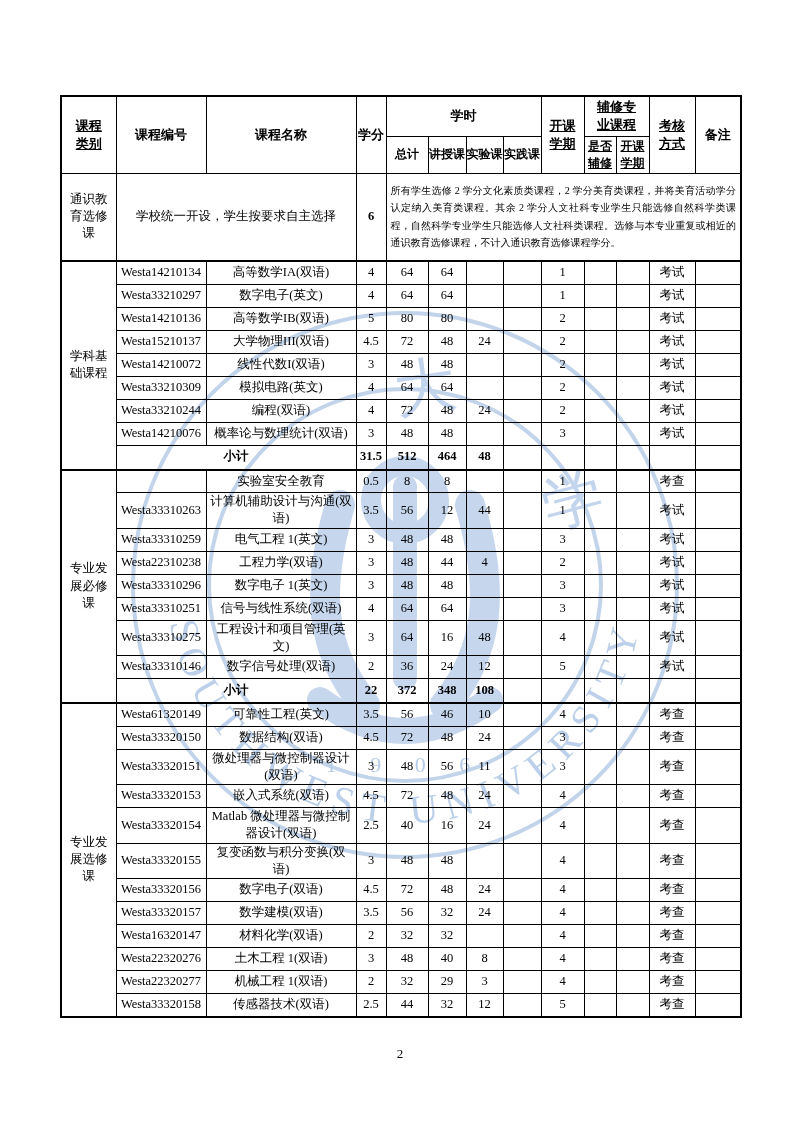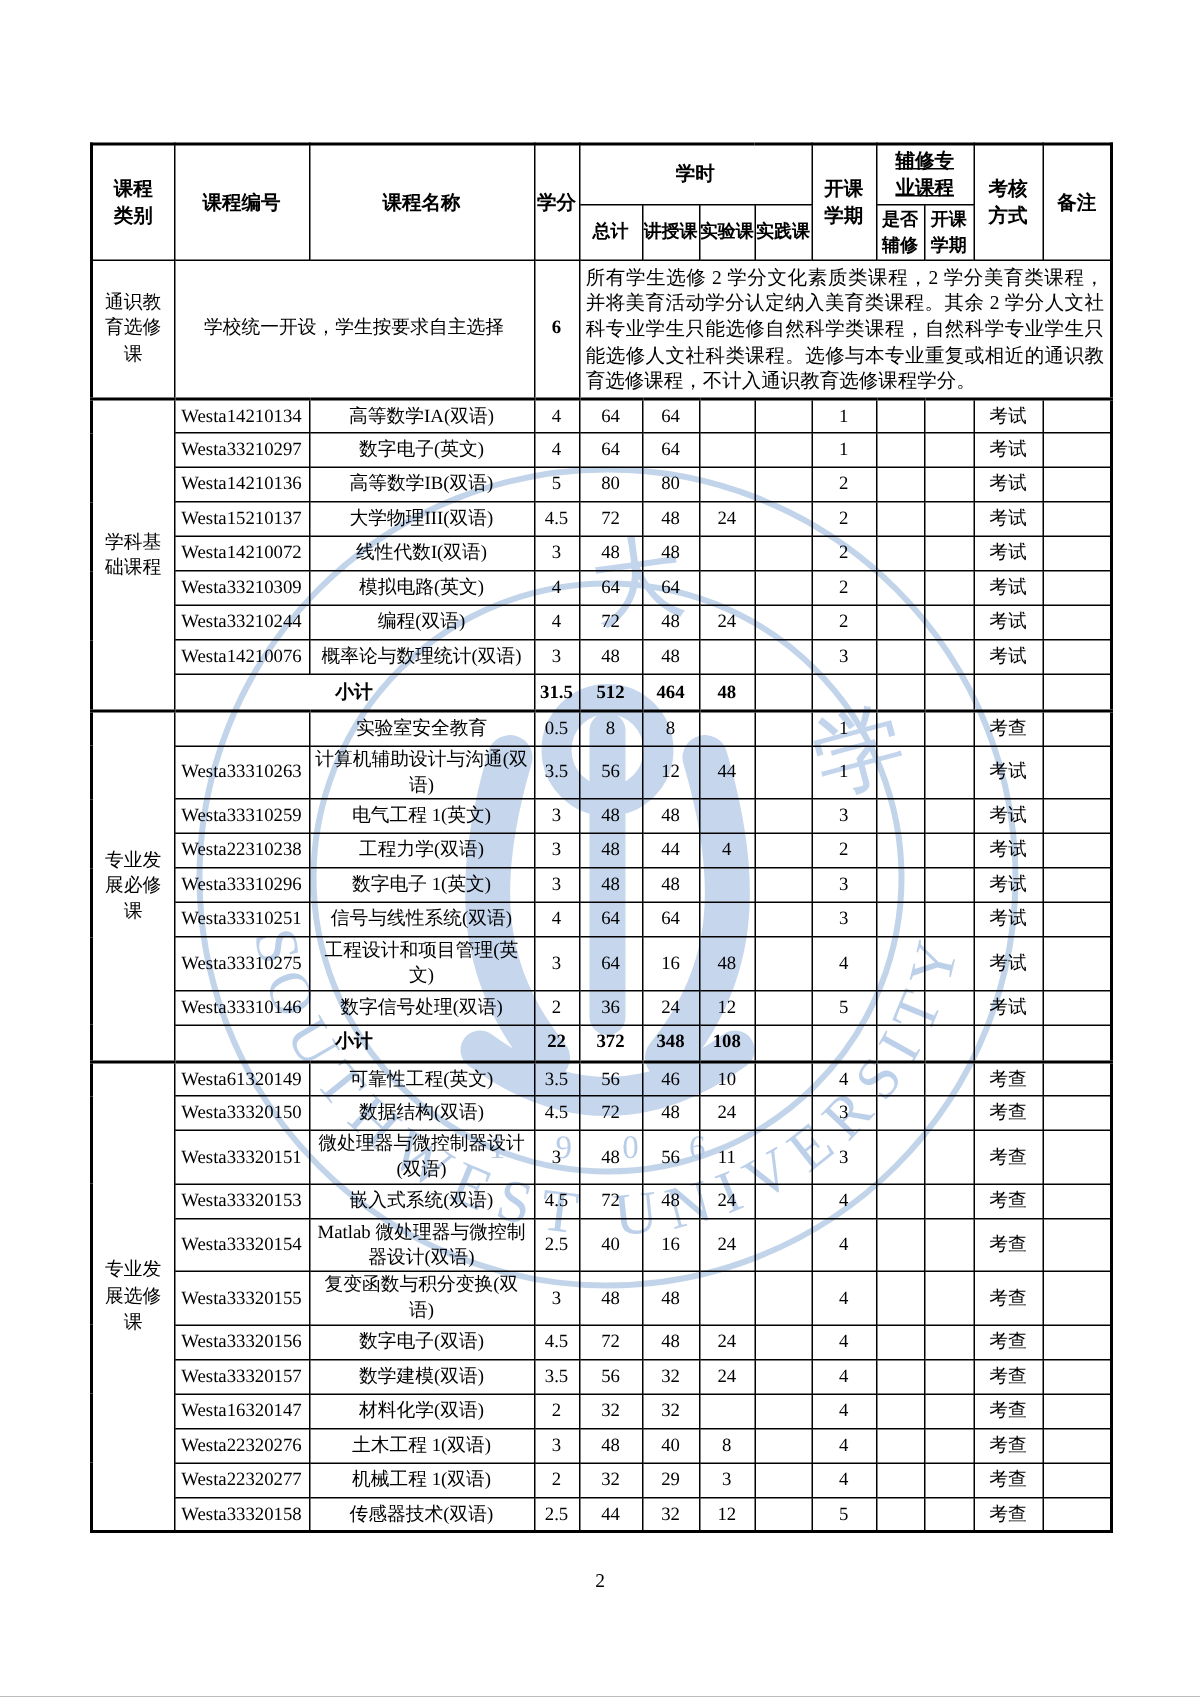--- a/index.html
+++ b/index.html
@@ -18,27 +18,27 @@
   th,td {
     border:1px solid #000; padding:0 2px;
     font-family:"Liberation Serif","DejaVu Serif",serif;
     font-size:12.5px; text-align:center; vertical-align:middle;
     overflow:hidden; word-break:break-all; line-height:1.38;
   }
   thead th { font-weight:bold; font-size:13px; padding:0; }
   thead tr.h1 { height:40px; }
   thead tr.h2 { height:37px; }
   thead tr.h2 th { font-size:12px; }
-  .w28 { display:inline-block; width:28px; }
+  .w28 { display:inline-block; width:28px;text-decoration:underline; }
   .w42 { display:inline-block; width:42px;text-decoration:underline; }
   .catspan { display:inline-block; width:40px; }
   tr.general { height:88px; }
   td.note {
     text-align:justify; text-justify:inter-ideograph;
-    font-size:13px; line-height:17.4px; padding:2px 4px; word-break:break-all;
+    font-size:10px; line-height:17.4px; padding:2px 4px; word-break:break-all;
   }
   td.gen-credits { font-weight:bold; }
   tbody tr.crow { height:23px; }
   td.cat { padding:0 0; }
   tr.subtotal td { font-weight:bold; height:23px; }
   tr.thick-top td { border-top-width:2px; }
   .page-number {
     position:absolute; left:0; top:1046px; width:100%;
     text-align:center; font-size:13px;
   }

